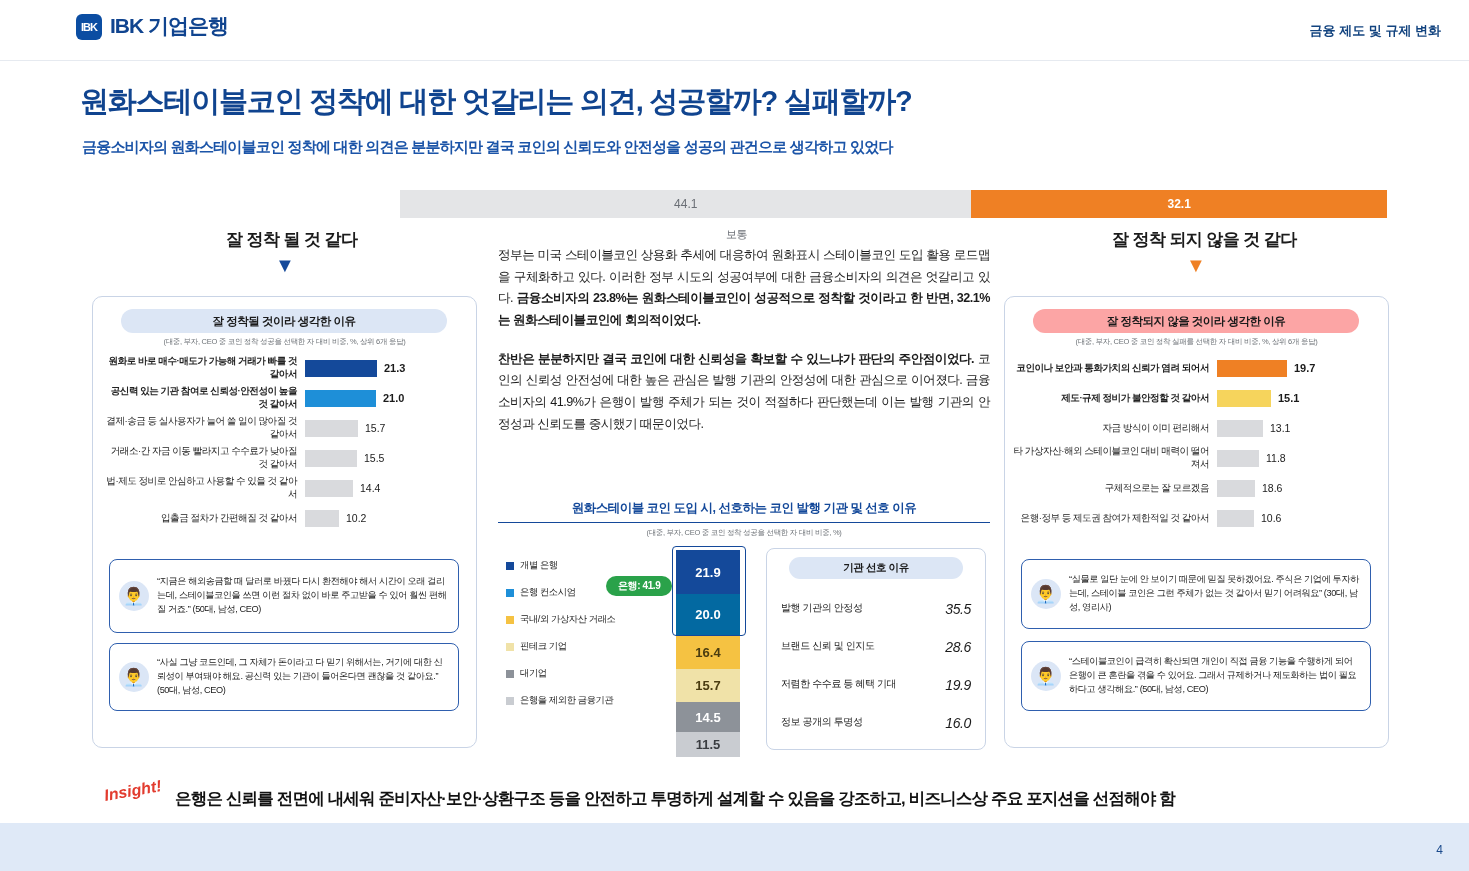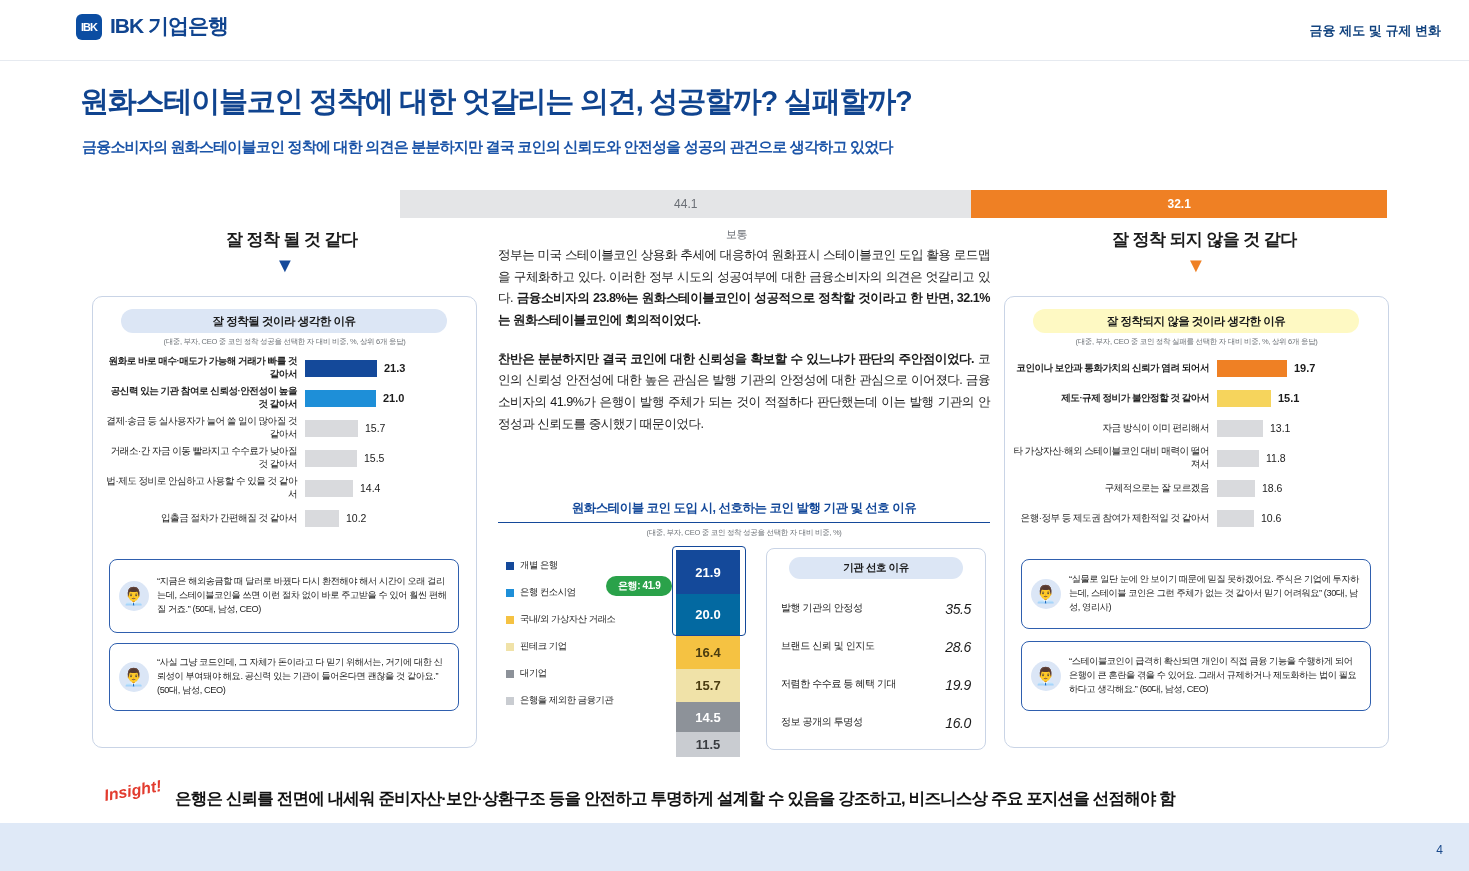--- a/index.html
+++ b/index.html
@@ -61,21 +61,21 @@
   }
   .panel-left{left:92px;top:296px;width:383px;height:450px;}
   .panel-right{left:1004px;top:296px;width:383px;height:450px;}
 
   .pill{
     position:absolute;left:28px;top:12px;width:326px;height:24px;border-radius:13px;
     display:flex;align-items:center;justify-content:center;
     font-size:11.5px;font-weight:bold;color:#1b1b1b;letter-spacing:-0.5px;
   }
   .pill-blue{background:#dce6f5;}
-  .pill-orange{background:#fef9c3;}
+  .pill-orange{background:#fca5a5;}
   .pill-note{
     position:absolute;left:0;right:0;top:40px;text-align:center;
     font-size:7.5px;color:#6d7277;letter-spacing:-0.3px;
   }
 
   
   .barrow{position:absolute;height:18px;display:flex;align-items:center;}
   .barrow .lbl{
     font-size:9.6px;text-align:right;letter-spacing:-0.5px;color:#222;
     width:196px;padding-right:8px;

